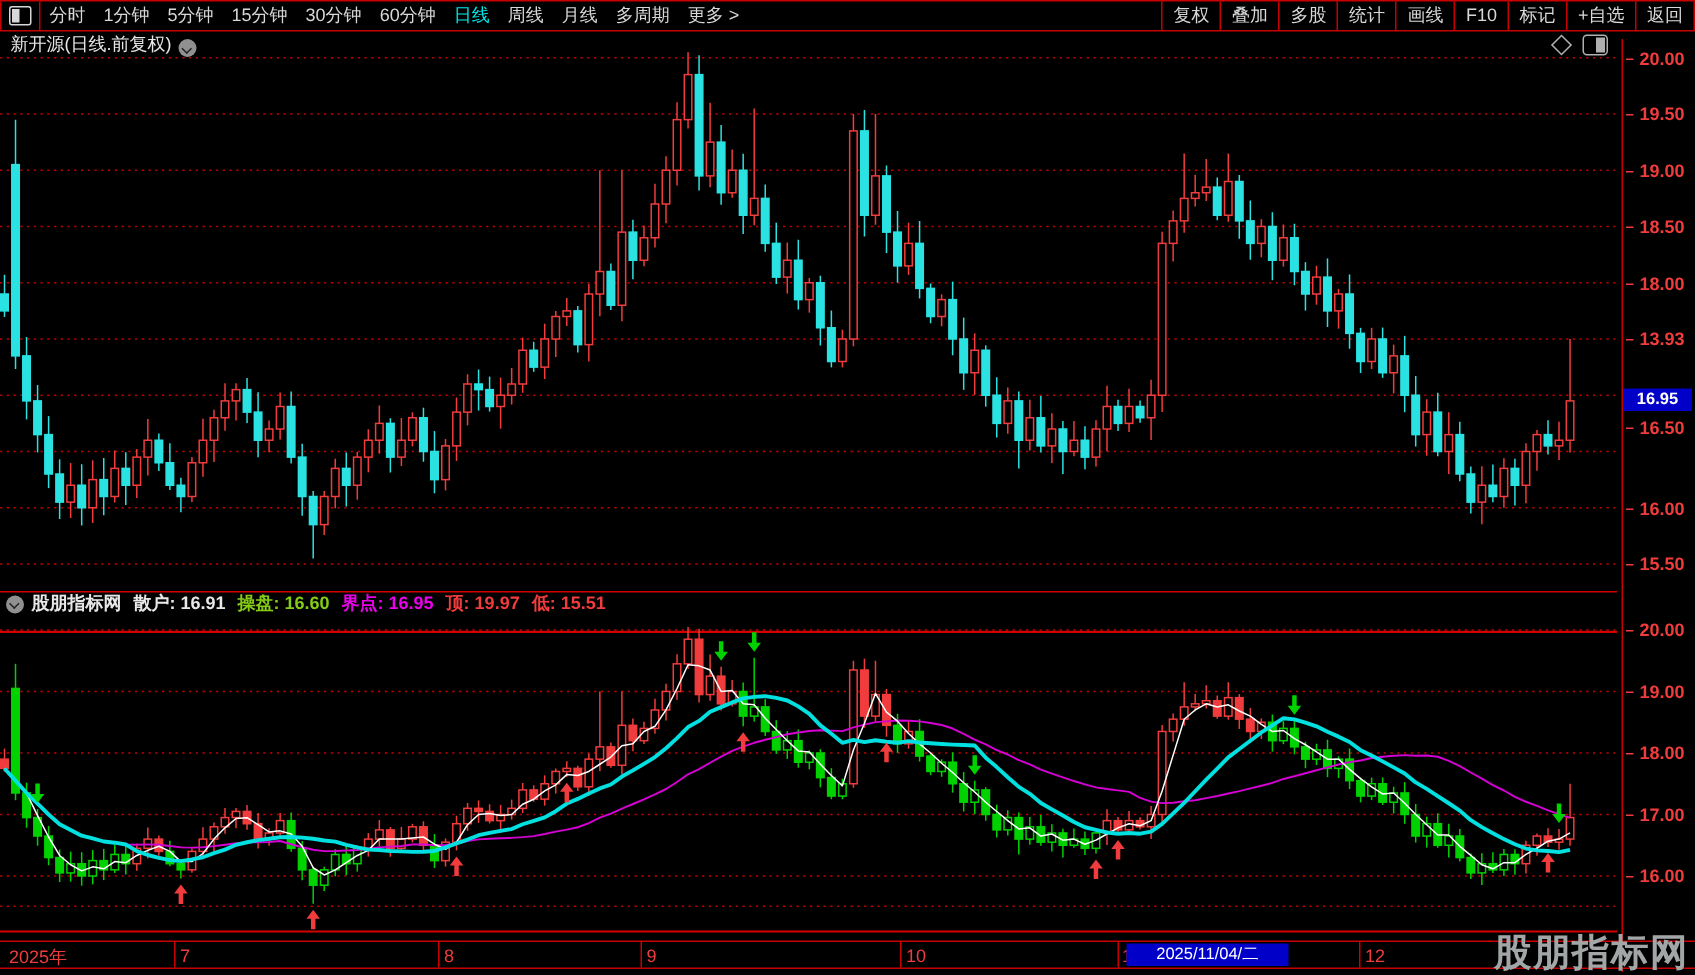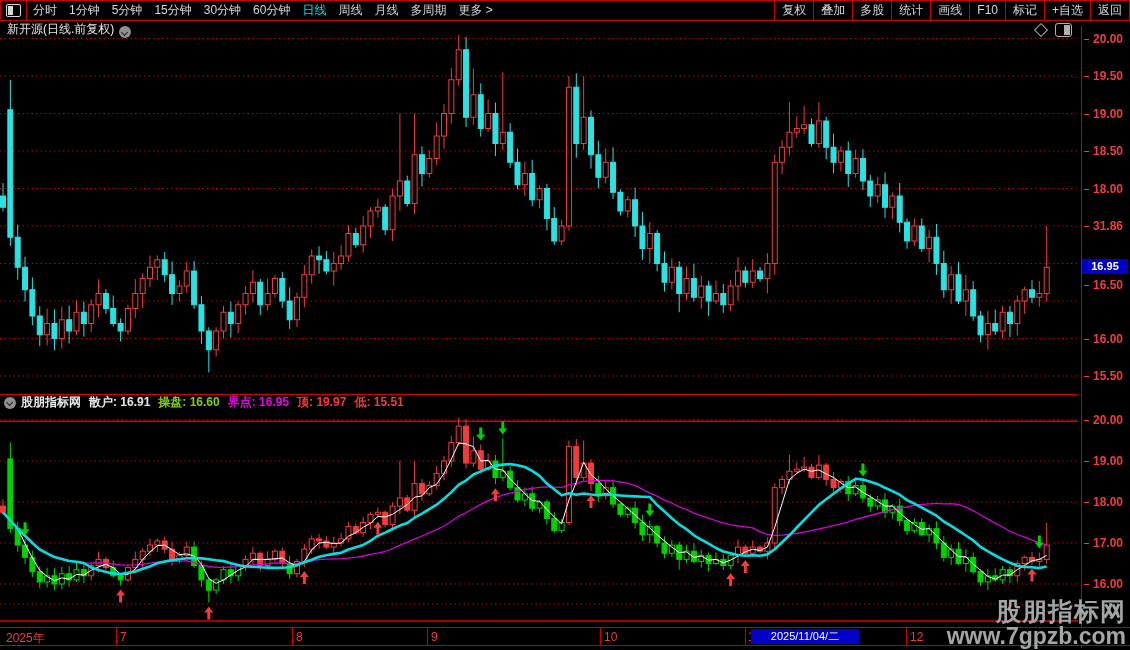--- a/index.html
+++ b/index.html
@@ -720,21 +720,21 @@
     <polygon points="862.9499999999999,68.49709231472937 858.4499999999999,62.49709231472937 861.4499999999999,62.49709231472937 861.4499999999999,55.49709231472937 864.4499999999999,55.49709231472937 864.4499999999999,62.49709231472937 867.4499999999999,62.49709231472937" fill="#00d200"></polygon>
     <polygon points="1039.35,140.62047457196508 1034.85,134.62047457196508 1037.85,134.62047457196508 1037.85,127.62047457196508 1040.85,127.62047457196508 1040.85,134.62047457196508 1043.85,134.62047457196508" fill="#00d200"></polygon>
   </svg>
 
 <div class="axis-col" id="axisCol">
     <div class="ylab" style="top: 5.5px;">20.00</div>
     <div class="ylab" style="top: 43px;">19.50</div>
     <div class="ylab" style="top: 80.5px;">19.00</div>
     <div class="ylab" style="top: 118px;">18.50</div>
     <div class="ylab" style="top: 155.5px;">18.00</div>
-    <div class="ylab" style="top: 193px;">31.86</div>
+    <div class="ylab" style="top: 193px;">13.93</div>
     <div class="ylab" style="top: 230.5px;">17.00</div>
     <div class="ylab" style="top: 252px;">16.50</div>
     <div class="ylab" style="top: 305.5px;">16.00</div>
     <div class="ylab" style="top: 343px;">15.50</div>
     <div class="ylab" style="top: 387px;">20.00</div>
     <div class="ylab" style="top: 428px;">19.00</div>
     <div class="ylab" style="top: 469px;">18.00</div>
     <div class="ylab" style="top: 510px;">17.00</div>
     <div class="ylab" style="top: 551px;">16.00</div>
   </div>
@@ -752,14 +752,13 @@
     <div class="date-label" style="left: 120px;">7</div>
     <div class="date-label" style="left: 296px;">8</div>
     <div class="date-label" style="left: 431px;">9</div>
     <div class="date-label" style="left: 604px;">10</div>
     <div class="date-label" style="left: 748px;">11</div>
     <div class="date-label" style="left: 910px;">12</div>
   </div>
 
 <div class="watermark">
   <div class="wm1">股朋指标网</div>
-  <div class="wm2">www.7gpzb.com</div>
 </div>
 
 </body></html>

